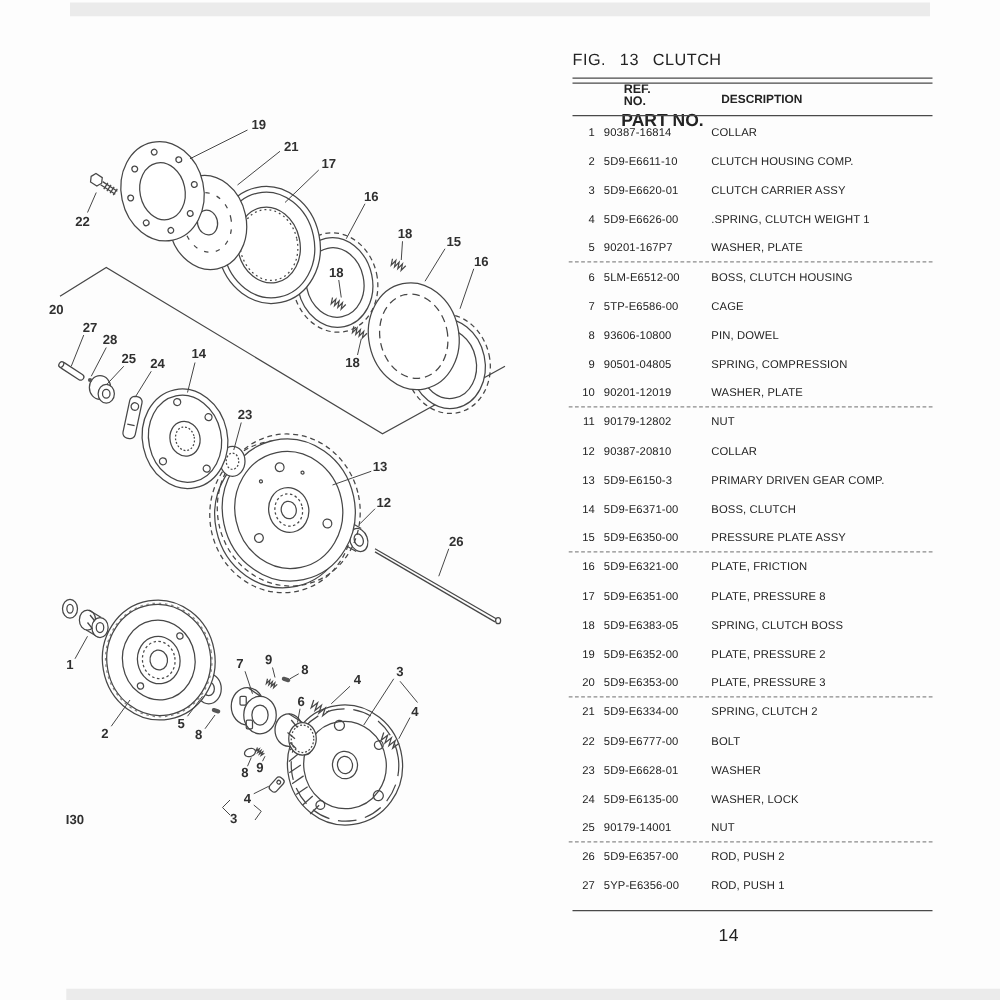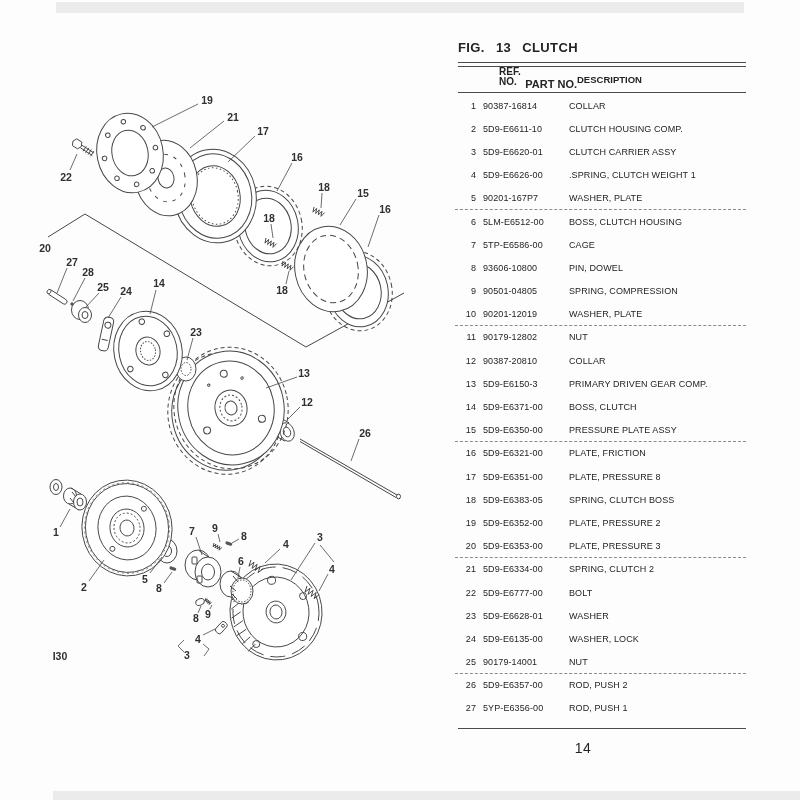--- a/index.html
+++ b/index.html
@@ -22,27 +22,27 @@
   #diagram .wh{fill:#ffffff;}
   #diagram .dk{fill:#565656;stroke:none;}
   #diagram .leader{stroke:#474747;stroke-width:0.8;}
   #diagram text{
     font:600 10.5px "Liberation Sans", sans-serif;
     fill:#303030;stroke:none;
   }
 
   
   #table{position:absolute;left:458px;top:40px;width:288px;}
-  #fig-title{font-size:13px;font-weight:bold;letter-spacing:.4px;white-space:nowrap;}
+  #fig-title{font-size:13px;font-weight:normal;letter-spacing:.4px;white-space:nowrap;}
   #fig-title span{margin-right:11px;}
   #rule-double{position:absolute;left:0;top:22px;width:288px;height:3px;
     border-top:1px solid #4a4a4a;border-bottom:1px solid #4a4a4a;}
   #thead{position:absolute;left:0;top:27px;width:288px;height:26px;font-weight:bold;}
   #th-ref{position:absolute;left:0;top:0;font-size:10px;line-height:10px;margin-left:41px;}
-  #th-part{position:absolute;left:25px;top:11px;width:94px;text-align:right;font-size:11px;}
+  #th-part{position:absolute;left:25px;top:21px;width:94px;text-align:center;font-size:14px;}
   #th-desc{position:absolute;left:119px;top:7px;width:130px;text-align:left;font-size:9.5px;}
   #rule-head{position:absolute;left:0;top:52px;width:288px;border-top:1.2px solid #4a4a4a;}
   #tbody{position:absolute;left:0;top:54px;width:288px;}
   .trow{position:relative;height:23.2px;display:flex;align-items:center;font-size:9px;letter-spacing:.1px;}
   .trow.dash::before{content:"";position:absolute;left:-3px;right:0;top:-1px;border-top:1px dashed #8b8b8b;}
   .c-ref{width:18px;text-align:right;flex:none;}
   .c-part{width:86px;margin-left:7px;flex:none;}
   .c-desc{flex:1;}
   #rule-bottom{position:absolute;left:0;top:688px;width:288px;border-top:1.3px solid #4a4a4a;}
   #page-number{position:absolute;left:0;top:700px;width:250px;text-align:center;

